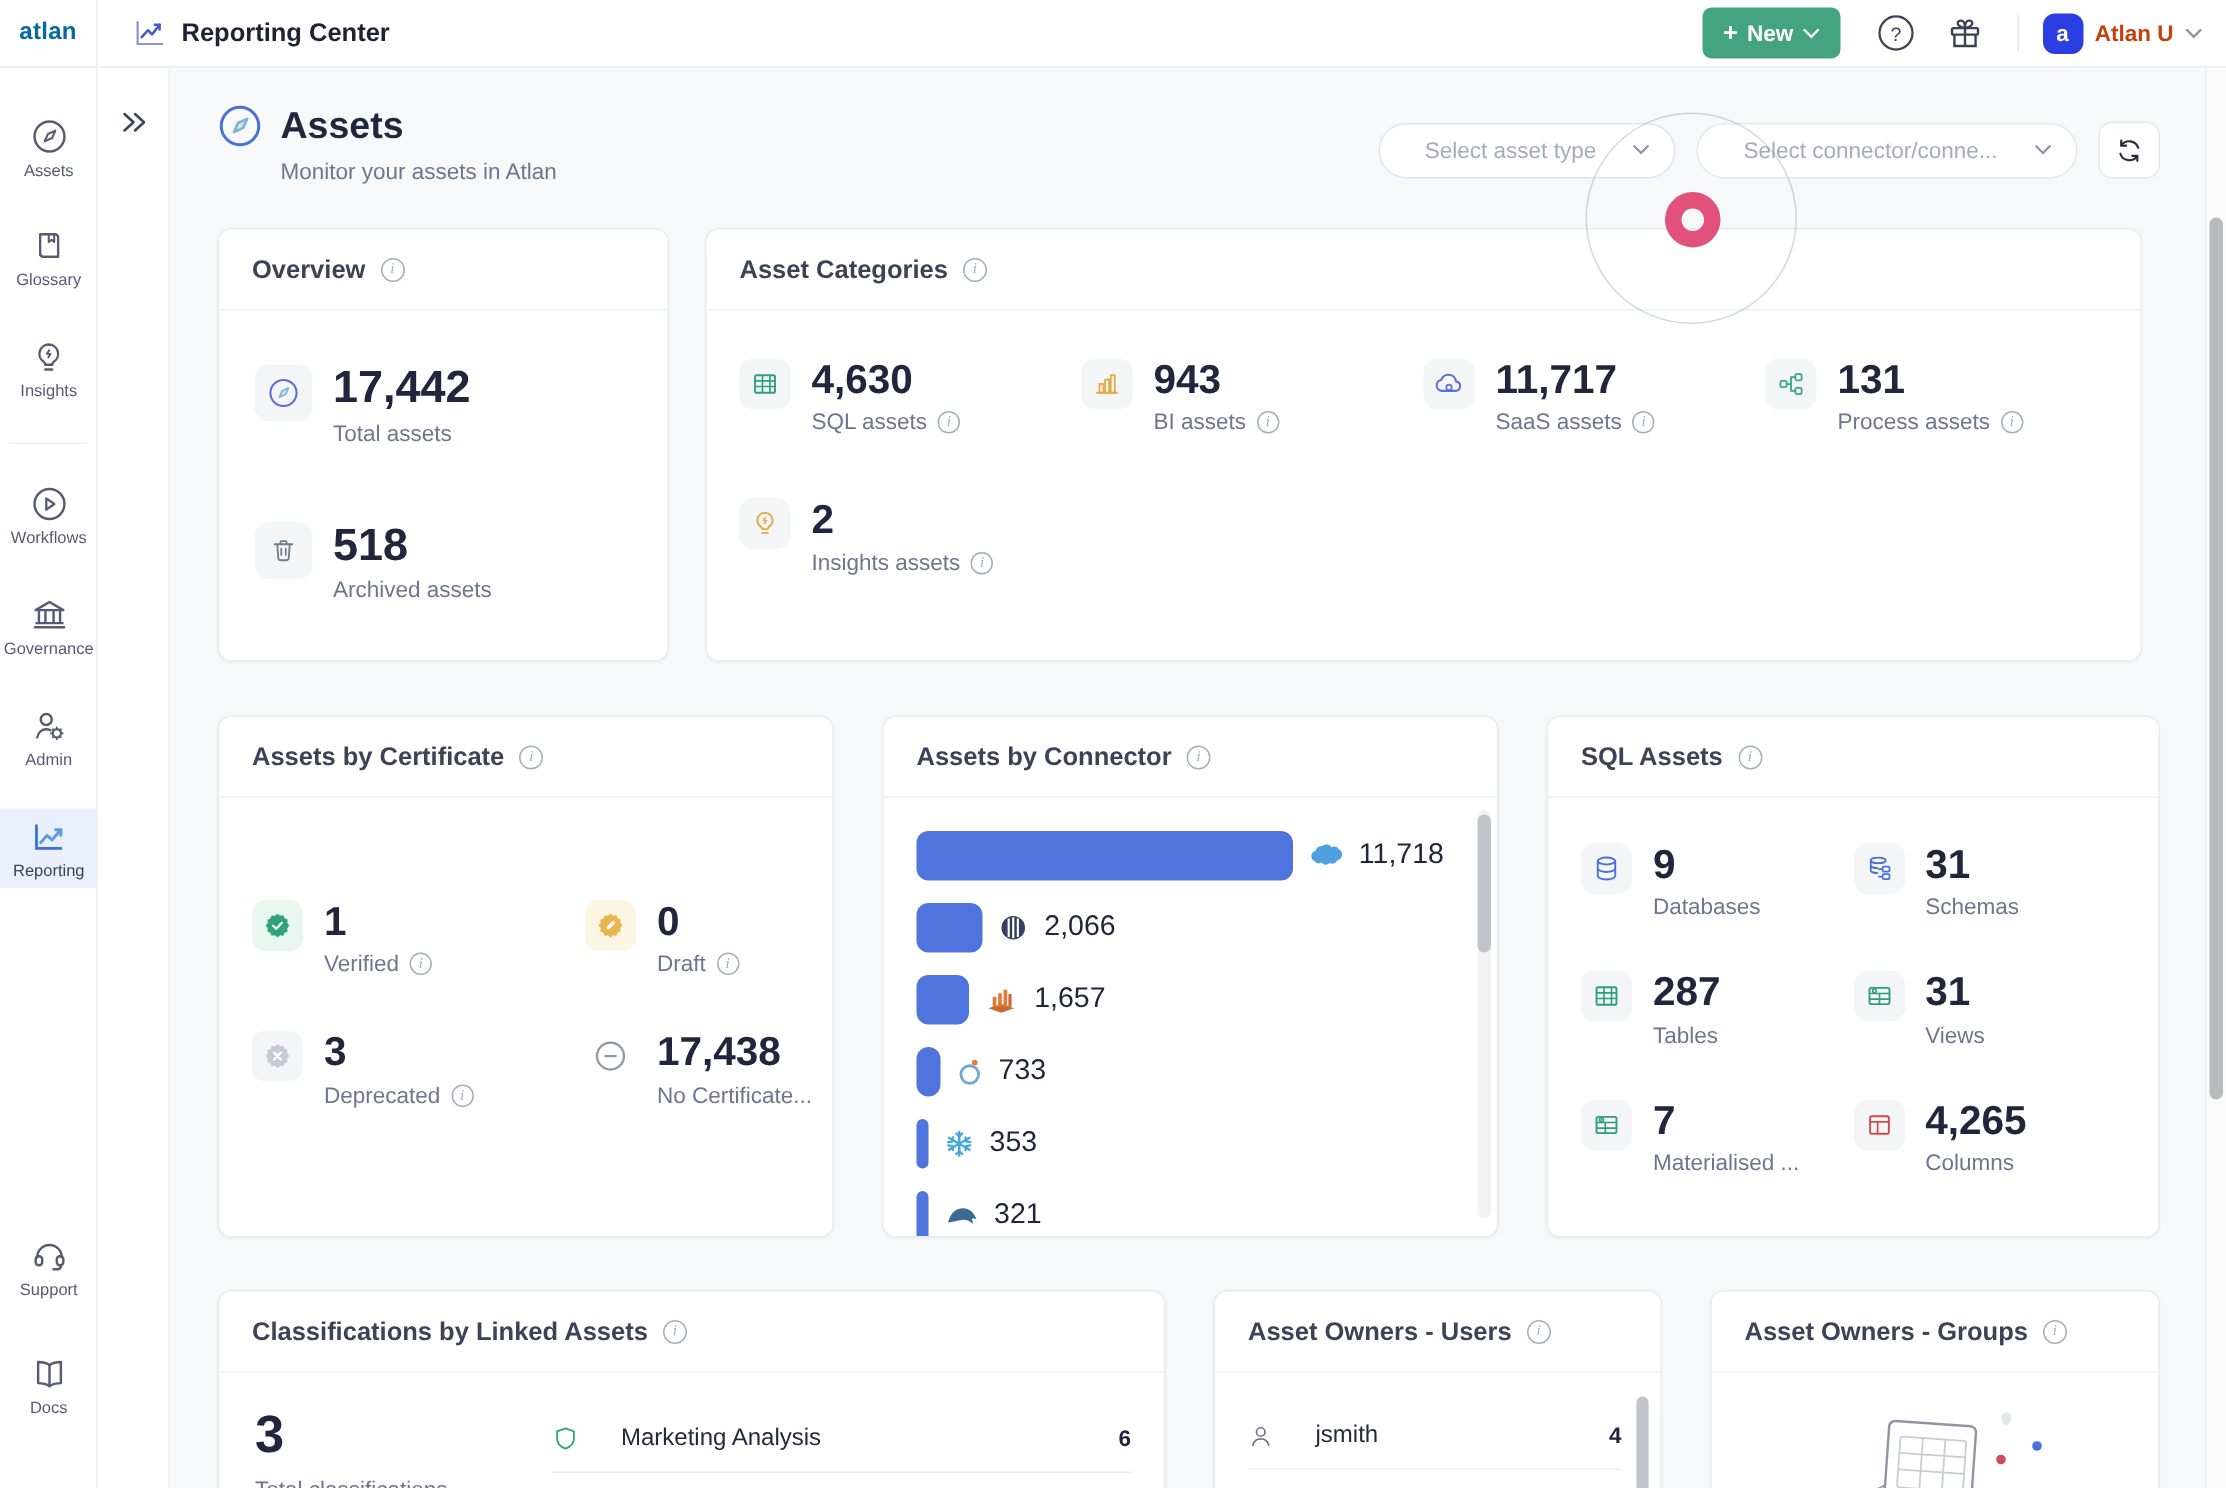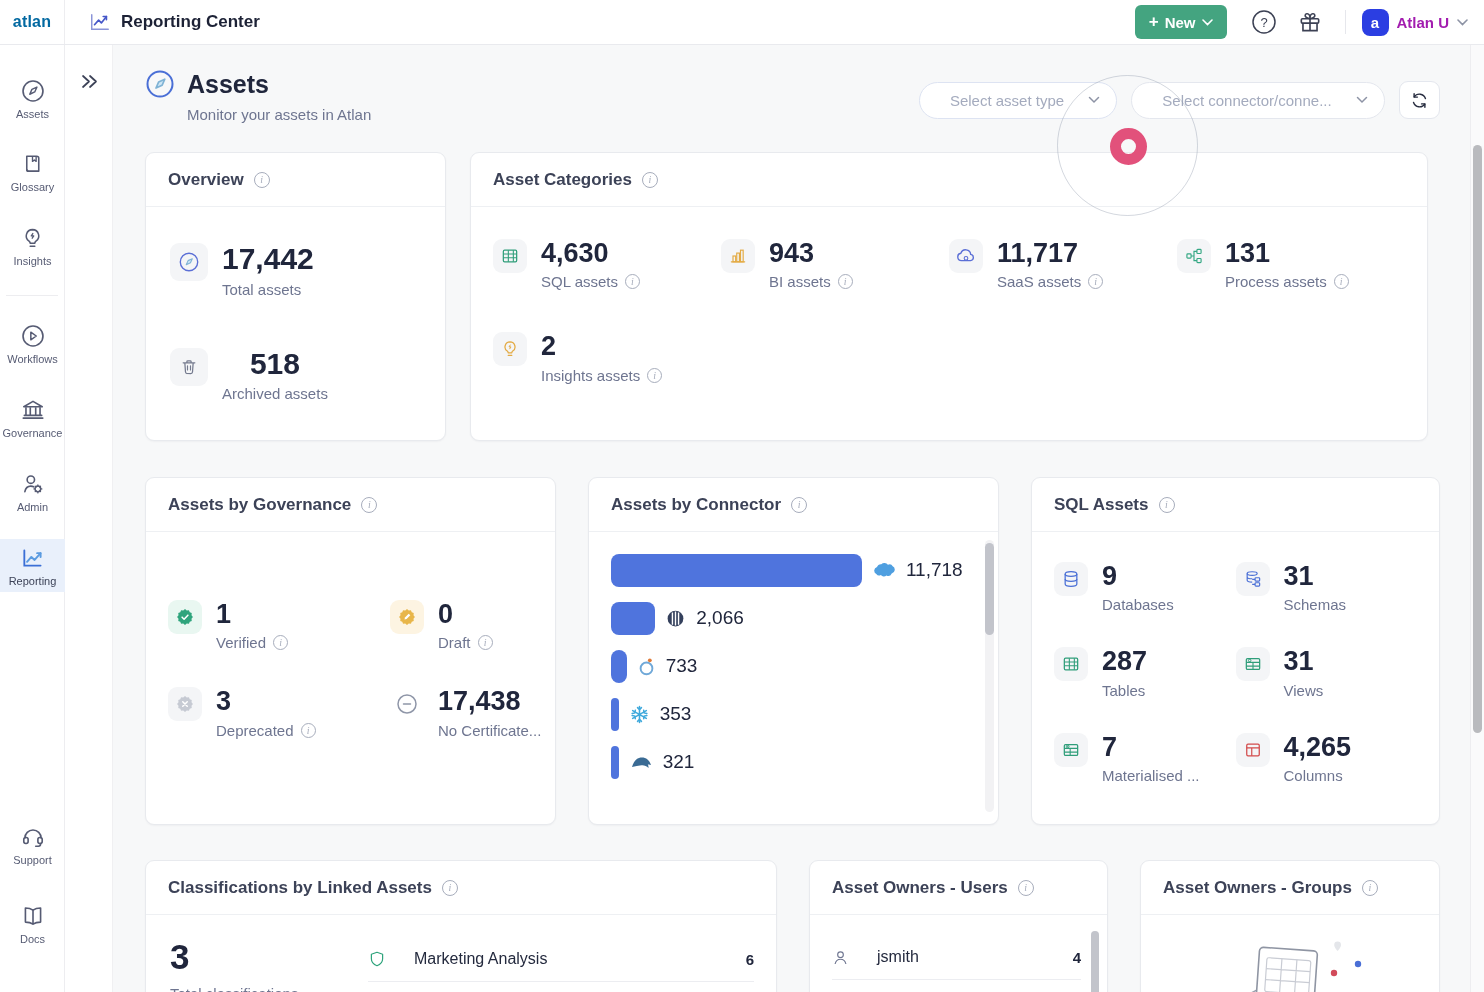--- a/index.html
+++ b/index.html
@@ -17,21 +17,21 @@
   .tb-title { font-size:17px; font-weight:bold; color:#1d2236; }
   .tb-spacer { flex:1; }
   .new-btn { display:flex; align-items:center; gap:6px; background:#44a480; color:#fff; font-size:15px;
              font-weight:bold; border:none; border-radius:6px; padding:7px 14px; margin-right:22px; cursor:pointer; }
   .tb-icon-btn { width:30px; height:30px; display:flex; align-items:center; justify-content:center;
                  margin-right:16px; color:#3c4154; cursor:pointer; background:none; border:none; }
   .tb-divider { width:1px; height:24px; background:#e6e7ec; margin:0 16px 0 4px; }
   .avatar { width:27px; height:27px; border-radius:8px; background:#2b3ee2; color:#fff; font-weight:bold;
             font-size:15px; display:flex; align-items:center; justify-content:center; }
   .user-wrap { display:flex; align-items:center; gap:8px; margin-right:16px; cursor:pointer; }
-  .user-name { font-size:15px; font-weight:bold; color:#a21caf; }
+  .user-name { font-size:15px; font-weight:bold; color:#c2410c; }
 
   
   .sidebar { position:absolute; top:45px; left:0; width:65px; bottom:0; background:#fff;
              border-right:1px solid #ededf0; display:flex; flex-direction:column; z-index:20; }
   .side-item { width:65px; height:53px; margin-top:21px; display:flex; flex-direction:column; align-items:center;
                justify-content:center; gap:4px; color:#565b73; cursor:pointer; }
   .side-item:first-child { margin-top:27px; }
   .side-item .lbl { font-size:11px; color:#565b73; }
   .side-item.active { background:#e9f0fb; }
   .side-item.active svg { color:#3b6fd6; }
@@ -92,21 +92,21 @@
                justify-content:center; flex:0 0 auto; }
   .icon-tile.sm { width:34px; height:34px; }
   .icon-tile.plain { background:transparent; }
   .stat { display:flex; align-items:flex-start; gap:14px; }
   .stat-text {}
   .stat-value { font-size:30px; font-weight:bold; color:#20263c; line-height:1.05; }
   .stat-value.md { font-size:27px; }
   .stat-label { font-size:15px; color:#6e7590; margin-top:6px; display:flex; align-items:center; gap:7px; white-space:nowrap; }
 
   .overview-body { padding:36px 24px 0 24px; }
-  .overview-body .stat + .stat { margin-top:50px;text-align:center; }
+  .overview-body .stat + .stat { margin-top:50px; }
 
   .cat-grid { display:grid; grid-template-columns:repeat(4, 1fr); row-gap:42px; padding:32px 22px 0 22px; }
 
   .cert-grid { display:grid; grid-template-columns:222px 1fr; row-gap:36px; padding:68px 22px 0 22px; }
 
   .conn-body { padding:14px 18px 0 22px; position:relative; height:293px; overflow:hidden; }
   .conn-row { display:flex; align-items:center; gap:10px; height:48px; }
   .conn-bar { height:33px; border-radius:8px; background:#4f74dd; flex:0 0 auto; cursor:pointer; }
   .conn-val { font-size:19px; color:#20263c; }
   .conn-scroll { position:absolute; right:4px; top:62px; bottom:12px; width:9px; background:#f2f2f4; border-radius:5px; }
@@ -434,21 +434,21 @@
               </div>
             </div>
           </div>
         </div>
       </div>
 
       <div class="row2">
 
         <div class="card cert-card">
           <div class="card-header">
-            <span class="card-title">Assets by Governance</span>
+            <span class="card-title">Assets by Certificate</span>
             <span class="info-i">i</span>
           </div>
           <div class="cert-grid">
             <div class="stat">
               <div class="icon-tile sm" style="background:#e9f7f1;">
                 <svg width="20" height="20" viewBox="0 0 24 24">
                   <path d="M12 2.5l2.1 1.6 2.6-.3 1 2.4 2.4 1-.3 2.6L21.5 12l-1.7 2.1.3 2.6-2.4 1-1 2.4-2.6-.3L12 21.5l-2.1-1.7-2.6.3-1-2.4-2.4-1 .3-2.6L2.5 12l1.7-2.1-.3-2.6 2.4-1 1-2.4 2.6.3z" fill="#2fa47c"></path>
                   <path d="M8.5 12.2l2.4 2.4 4.6-4.8" stroke="#fff" stroke-width="1.8" fill="none" stroke-linecap="round" stroke-linejoin="round"></path>
                 </svg>
               </div>
@@ -524,20 +524,33 @@
             </div>
             <div class="conn-row">
               <div class="conn-bar" style="width: 11.9891%;"></div>
               <span>
                 <svg width="21" height="21" viewBox="0 0 24 24">
                     <circle cx="12" cy="12" r="9" fill="#34405c"></circle>
                     <path d="M8.5 5v14M12 4v16M15.5 5v14" stroke="#fff" stroke-width="1.6"></path>
                   </svg>
               </span>
               <span class="conn-val">2,066</span>
+            </div>
+            <div class="conn-row">
+              <div class="conn-bar" style="width: 9.61563%;"></div>
+              <span>
+                <svg width="23" height="21" viewBox="0 0 24 22">
+                    <path d="M3 17l9-3 9 3-9 3z" fill="#c96a2c"></path>
+                    <rect x="6" y="9" width="2.6" height="7" fill="#e07b39"></rect>
+                    <rect x="9.8" y="6.5" width="2.6" height="9.5" fill="#e07b39"></rect>
+                    <rect x="13.6" y="4" width="2.6" height="12" fill="#e07b39"></rect>
+                    <rect x="17" y="7" width="2.2" height="9" fill="#c96a2c"></rect>
+                  </svg>
+              </span>
+              <span class="conn-val">1,657</span>
             </div>
             <div class="conn-row">
               <div class="conn-bar" style="width: 4.25363%;"></div>
               <span>
                 <svg width="19" height="21" viewBox="0 0 20 22">
                     <circle cx="10" cy="13" r="6.2" fill="none" stroke="#6fa8d8" stroke-width="2"></circle>
                     <circle cx="13.5" cy="4.5" r="2" fill="#e07b39"></circle>
                   </svg>
               </span>
               <span class="conn-val">733</span>

